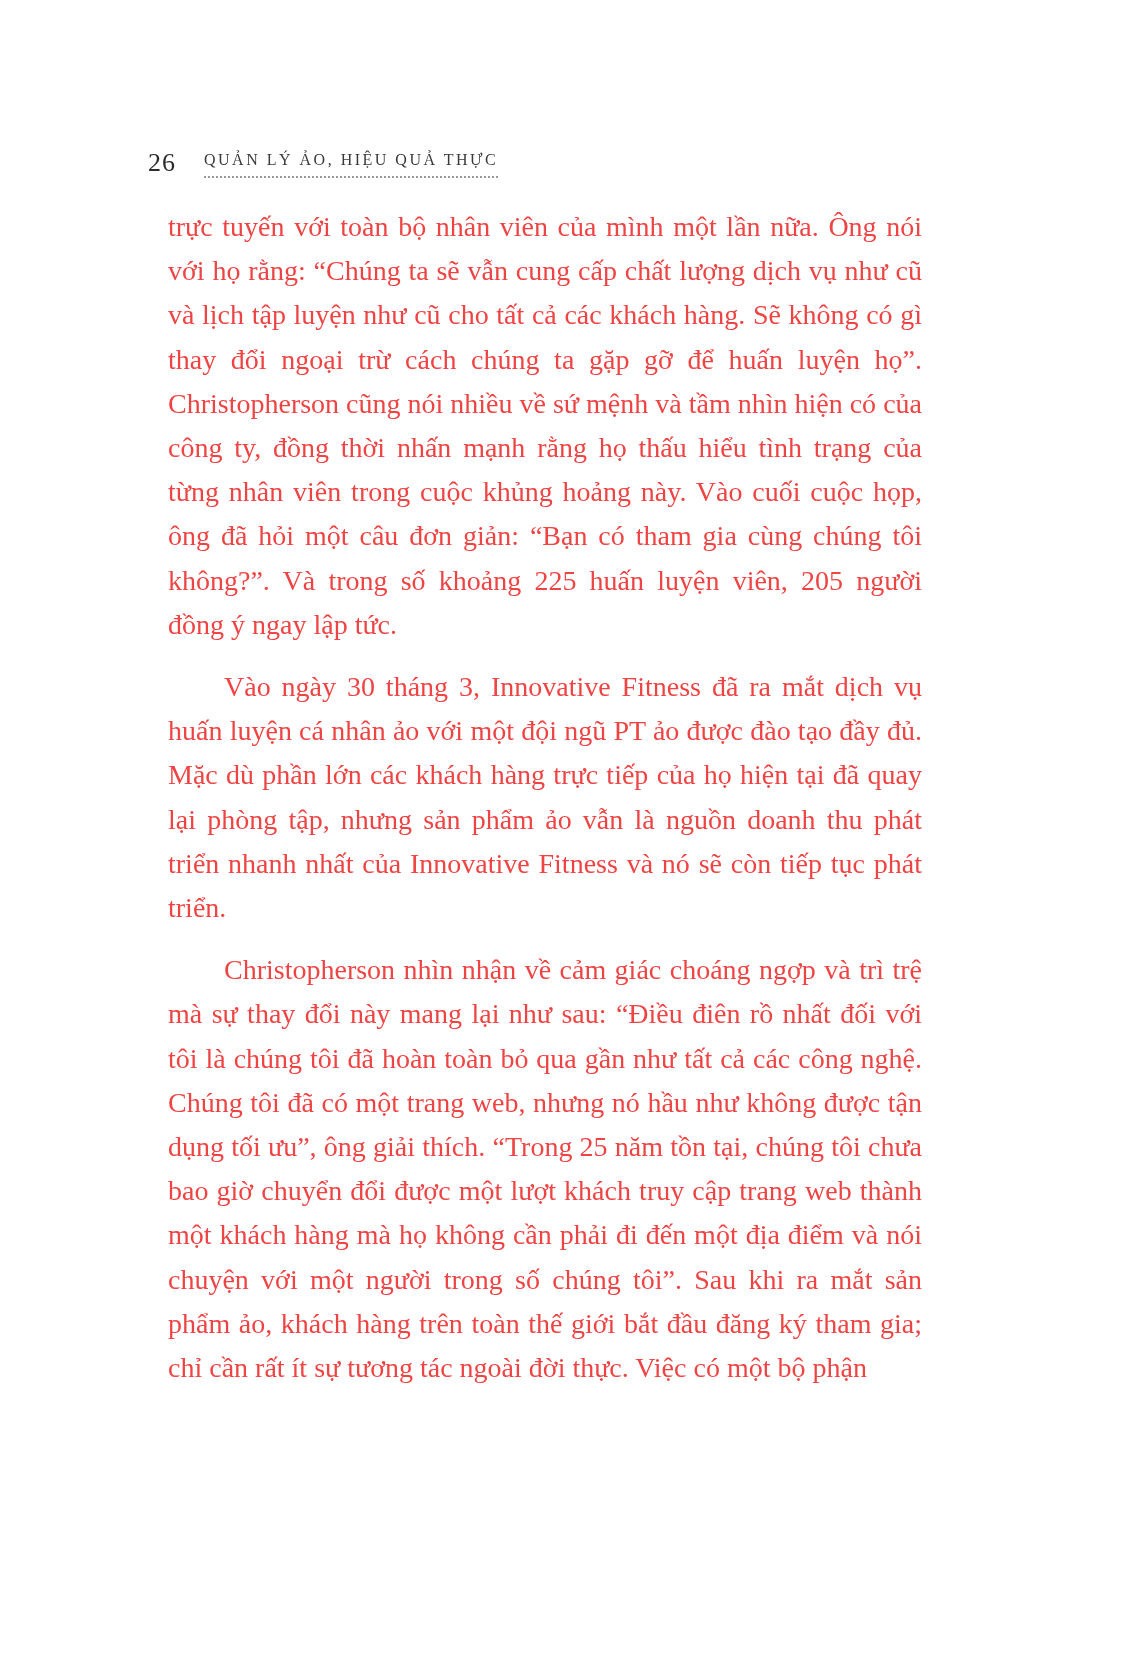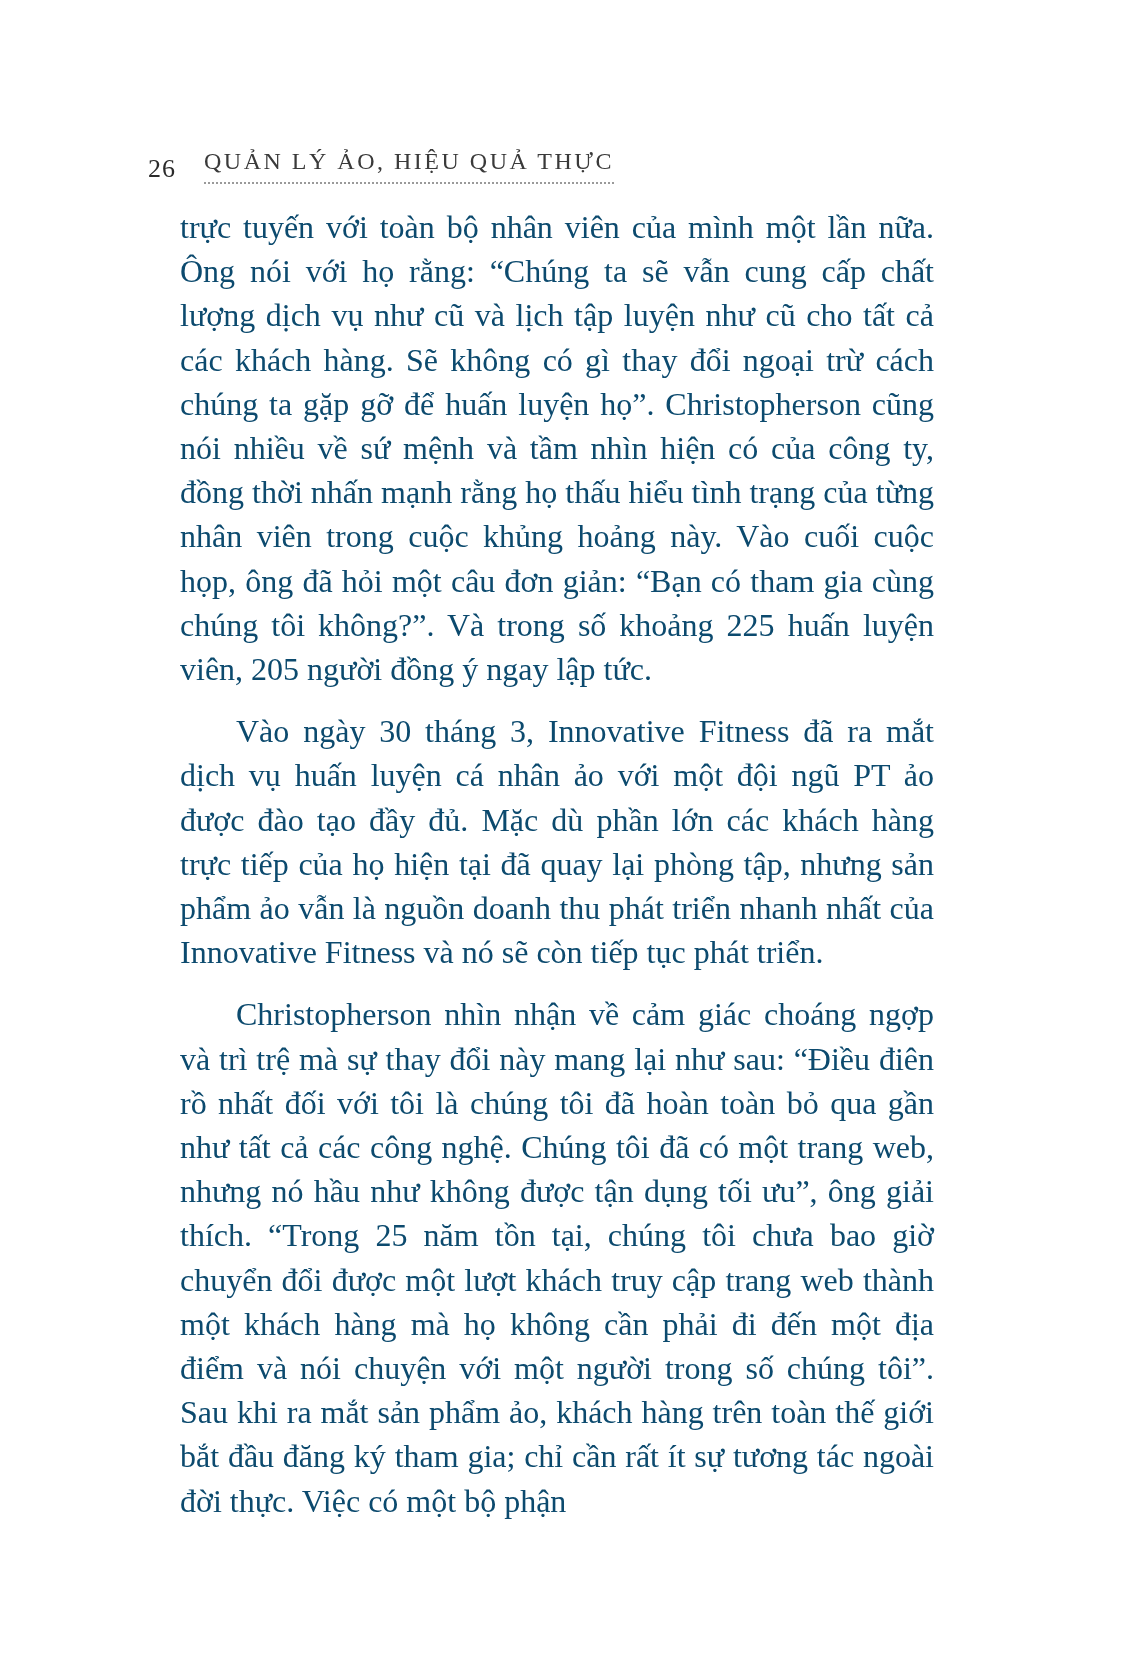--- a/index.html
+++ b/index.html
@@ -31,35 +31,35 @@
     font-size: 26px;
     color: #2b2b2b;
     letter-spacing: 1px;
   }
   .header-title-wrap {
     display: inline-block;
     border-bottom: 2px dotted #9a9a9a;
     padding-bottom: 7px;
   }
   .header-title {
-    font-size: 24px;
+    font-size: 16px;
     letter-spacing: 2.5px;
     color: #3a3a3a;
     text-transform: uppercase;
     font-family: "Liberation Serif", "DejaVu Serif", serif;
   }
   .body-text {
     position: absolute;
     top: 205px;
-    left: 180px;
+    left: 168px;
     width: 754px;
-    font-size: 32px;
+    font-size: 28px;
     line-height: 44.2px;
     text-align: justify;
-    color: #0c4a6e;
+    color: #ef4444;
   }
   .body-text p {
     margin: 0;
     padding: 0;
   }
   .body-text p.indent {
     text-indent: 56px;
   }
   .body-text p + p {
     margin-top: 18px;

